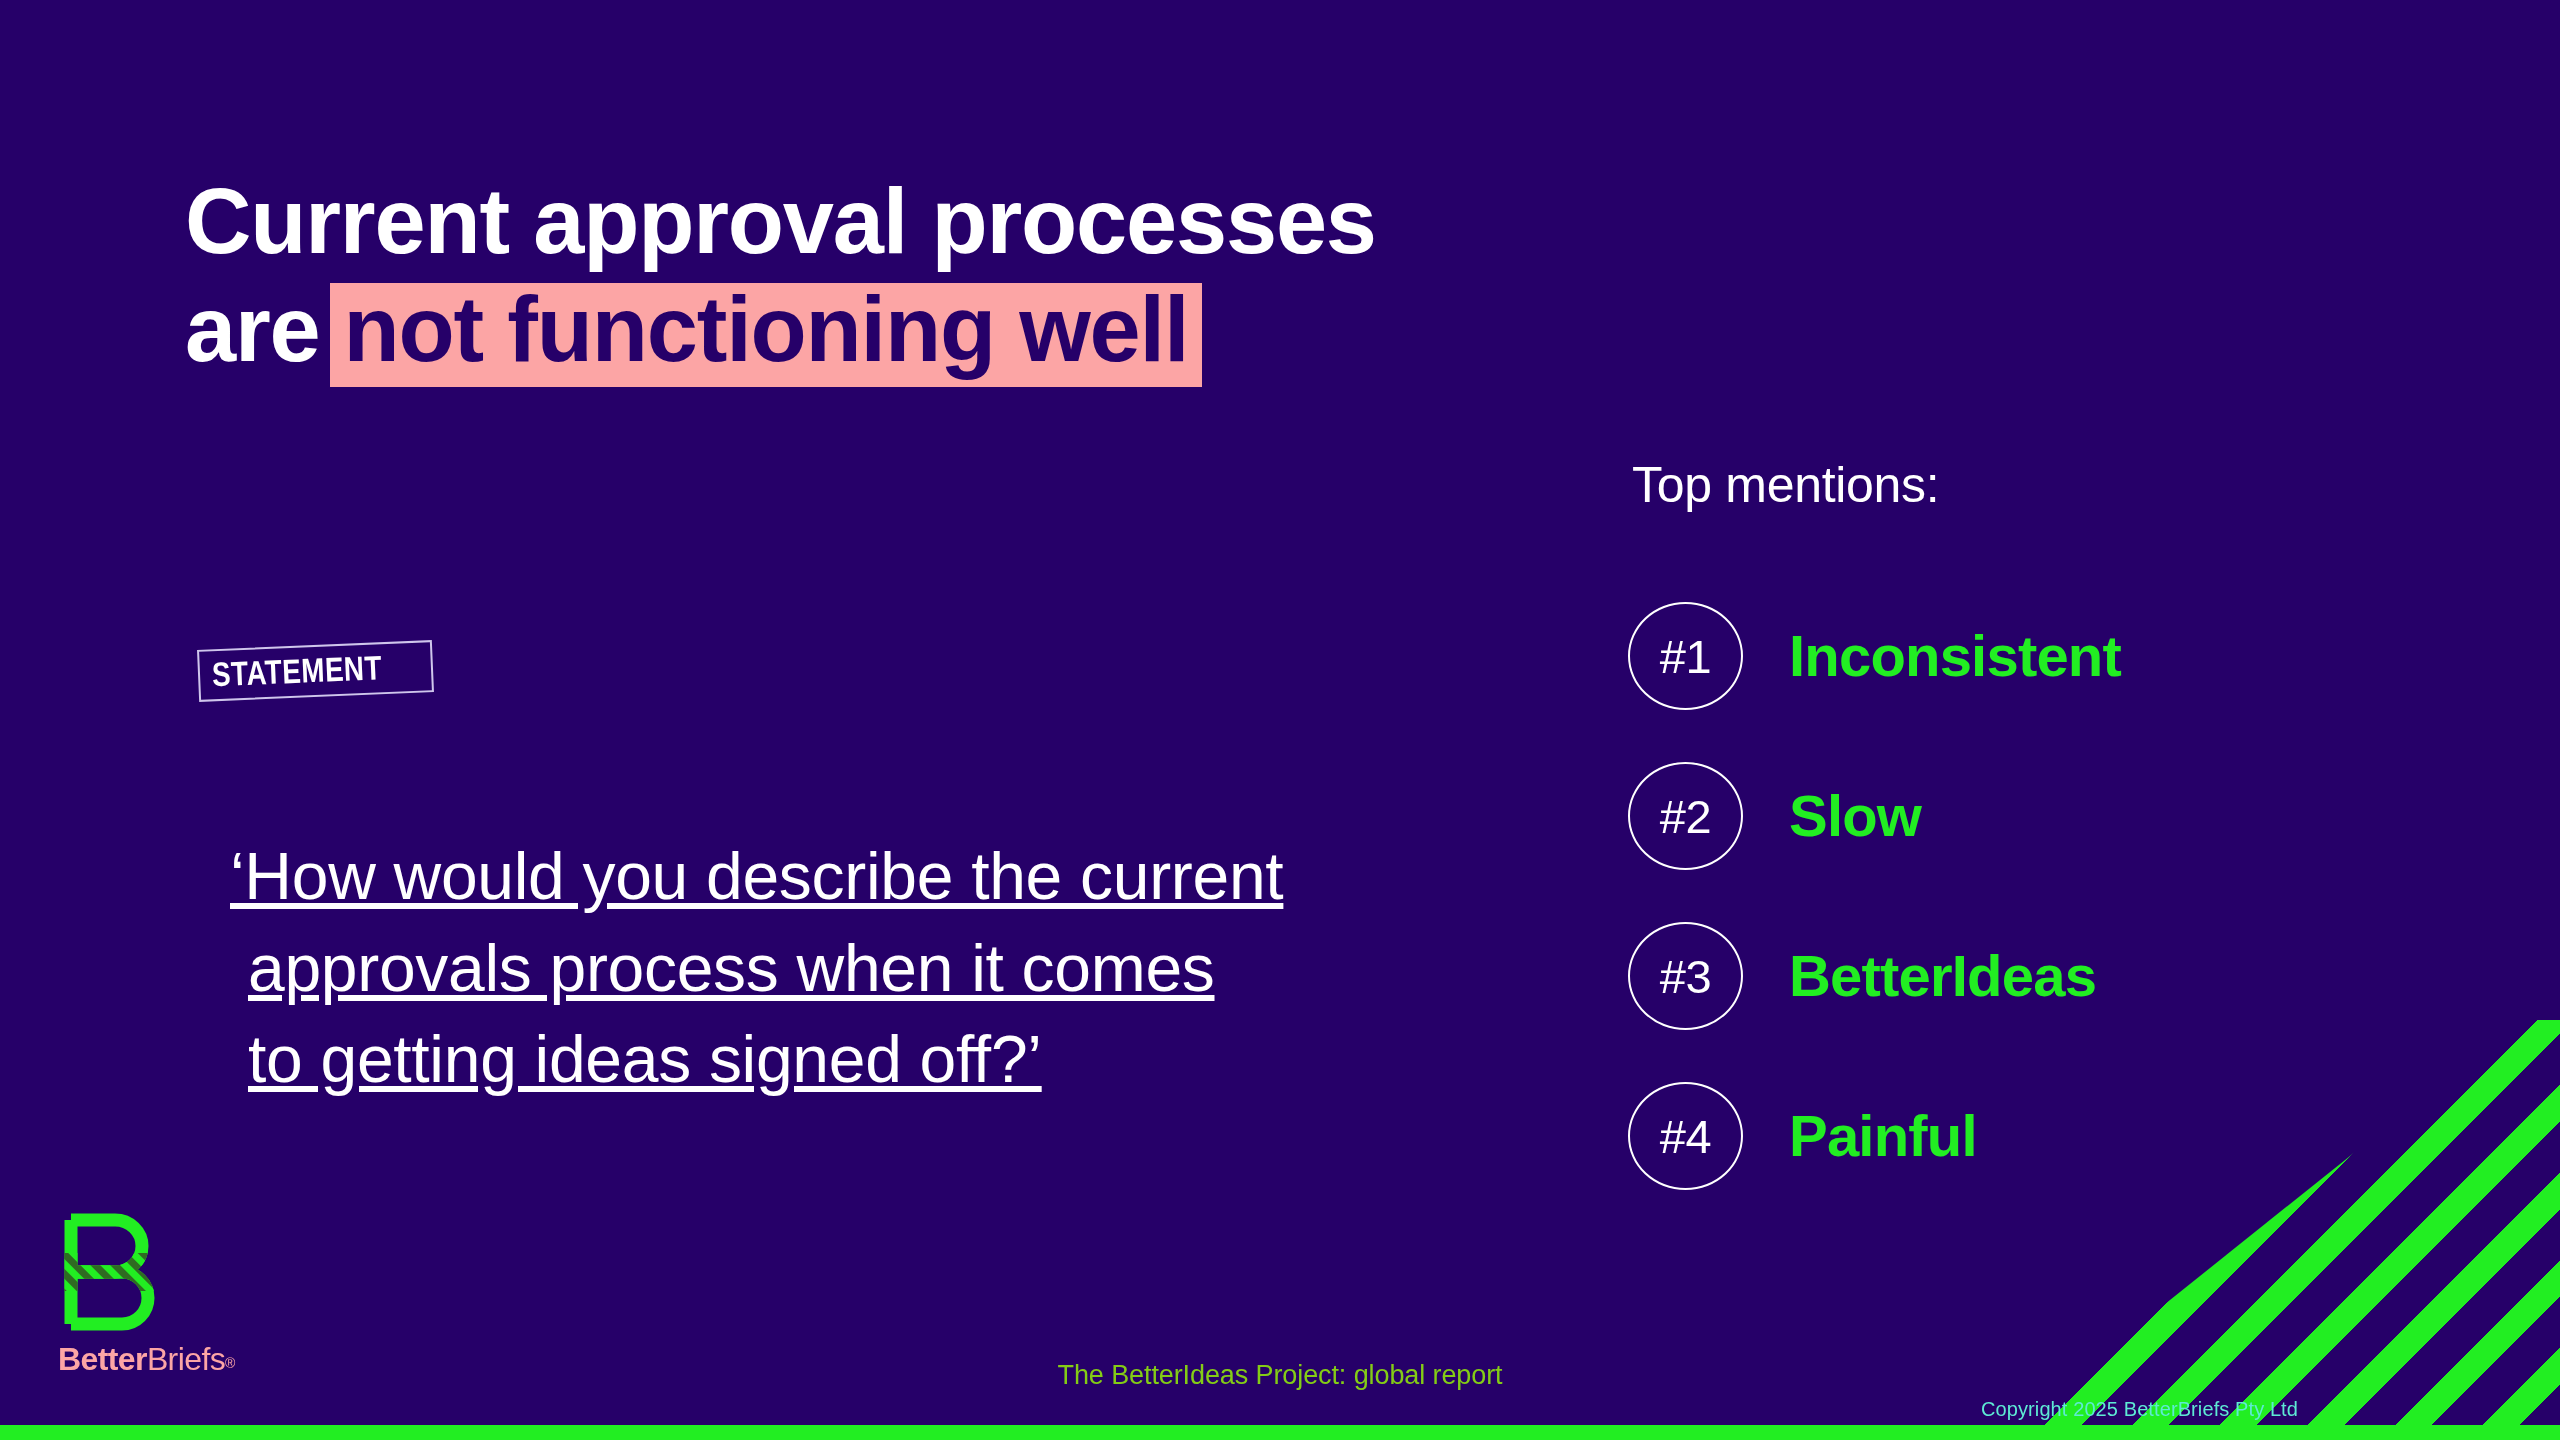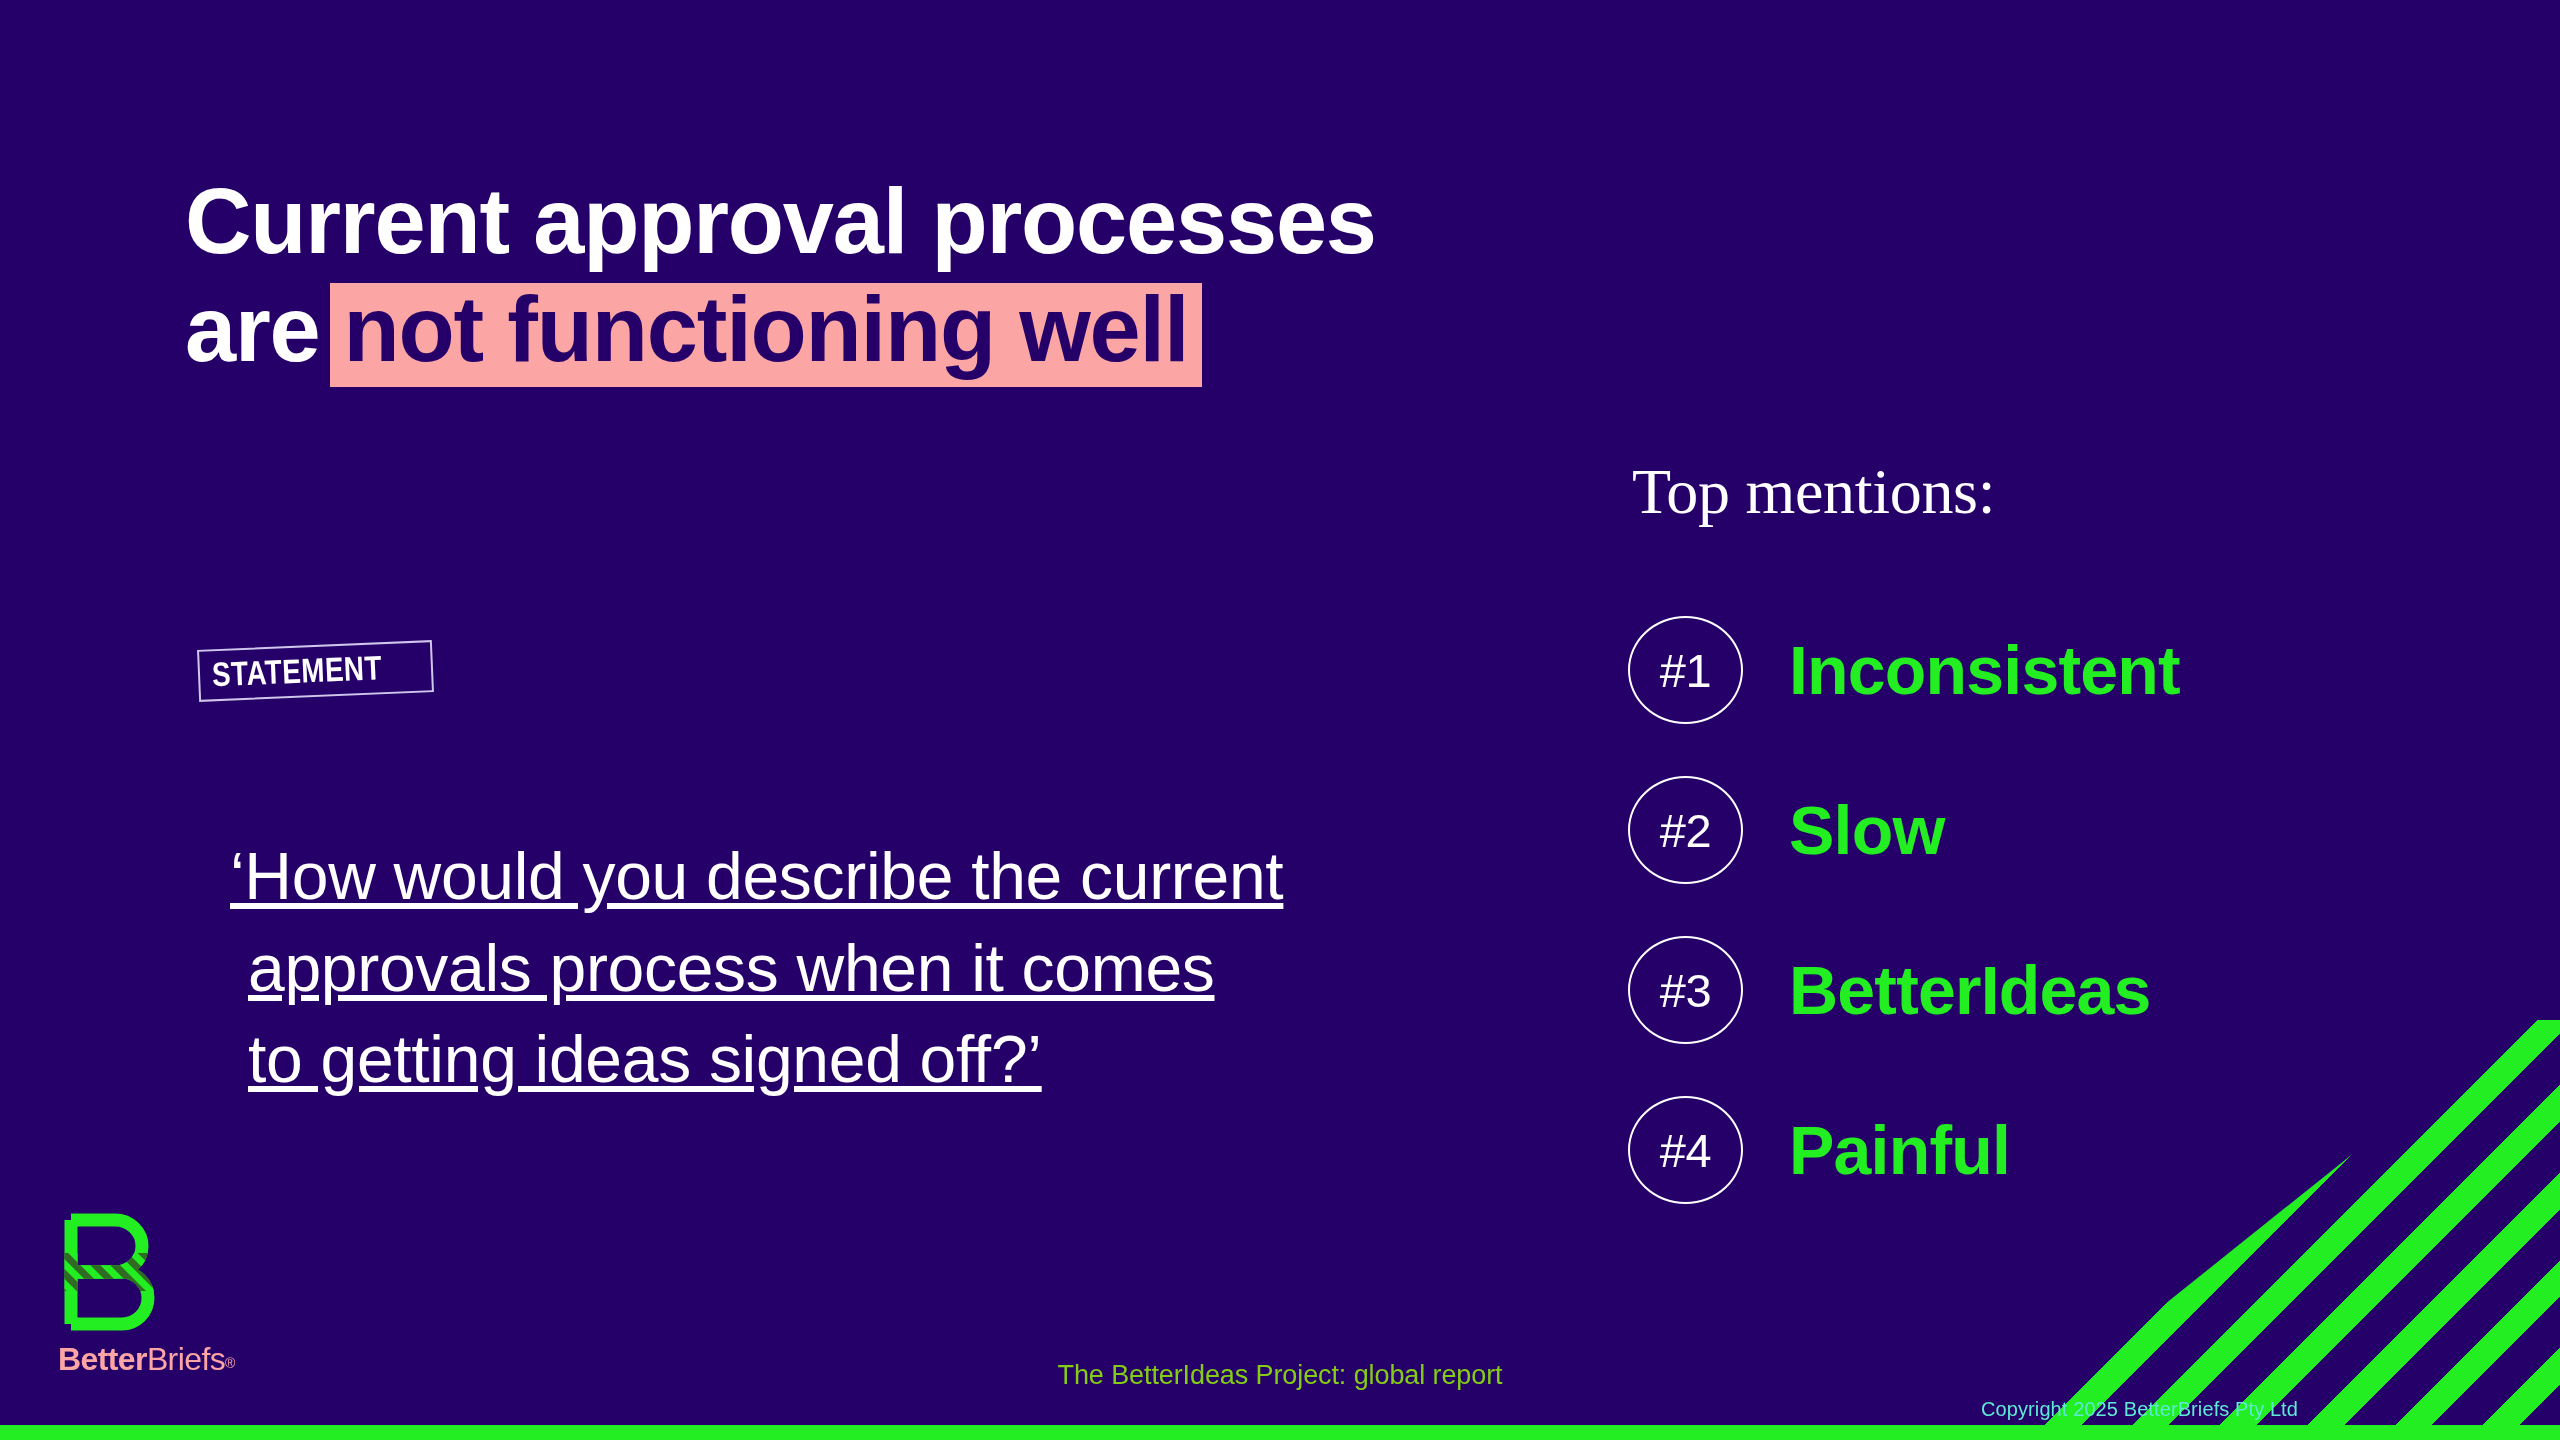--- a/index.html
+++ b/index.html
@@ -123,26 +123,25 @@
 
   
   .mentions {
     position: absolute;
     left: 1628px;
     top: 460px;
     width: 820px;
   }
   .mentions-heading {
     color: #ffffff;
-    font-size: 64px;
+    font-size: 50px;
     font-weight: 400;
     letter-spacing: -0.3px;
     line-height: 1;
     margin: 0 0 92px 4px;
-    font-family: Liberation Serif, serif;
   }
   .mention-row {
     display: flex;
     align-items: center;
     height: 108px;
     margin-bottom: 52px;
   }
   .mention-badge {
     flex: 0 0 auto;
     width: 115px;
@@ -154,21 +153,21 @@
     justify-content: center;
     color: #ffffff;
     font-size: 47px;
     font-weight: 400;
     letter-spacing: -0.5px;
     line-height: 1;
   }
   .mention-label {
     margin-left: 46px;
     color: #22ee22;
-    font-size: 68px;
+    font-size: 58px;
     font-weight: 700;
     letter-spacing: -0.8px;
     line-height: 1;
     white-space: nowrap;
   }
 
   
   .logo {
     position: absolute;
     left: 58px;

